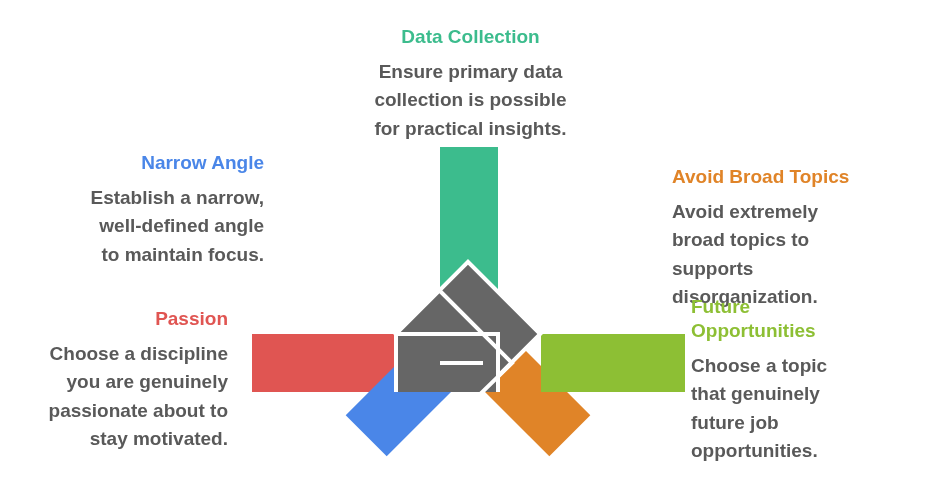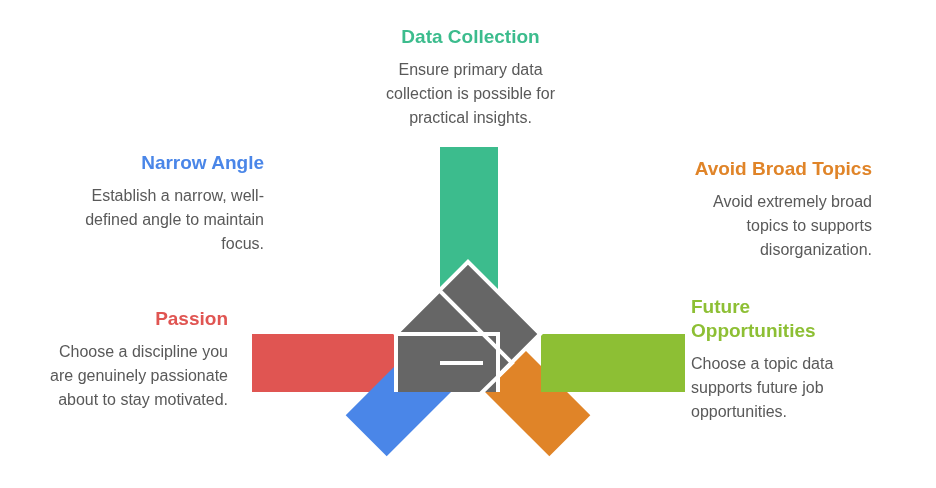--- a/index.html
+++ b/index.html
@@ -34,42 +34,43 @@
   .block {
     position: absolute;
   }
   .block .heading {
     font-size: 19px;
     font-weight: bold;
     line-height: 1.25;
     margin: 0 0 9px 0;
   }
   .block .body {
-    font-size: 16px;
+    font-size: 19px;
     line-height: 1.5;
     color: #595959;
     margin: 0;
+    font-weight: bold;
   }
 
   .align-right { text-align: right; }
   .align-left  { text-align: left; }
   .align-center{ text-align: center; }
 
   
   #block-data-collection {
     left: 368px; top: 25px; width: 205px;
   }
   #block-narrow-angle {
     left: 78px; top: 151px; width: 186px;
   }
   #block-passion {
     left: 38px; top: 307px; width: 190px;
   }
   #block-avoid-broad {
-    left: 672px; top: 157px; width: 200px; text-align: right;
+    left: 672px; top: 165px; width: 200px;
   }
   #block-future-opps {
     left: 691px; top: 295px; width: 160px;
   }
 </style>
 </head>
 <body>
 
 <div id="canvas">
 
@@ -125,16 +126,16 @@
     <p class="body">Choose a discipline you are genuinely passionate about to stay motivated.</p>
   </div>
 
   <div class="block align-left" id="block-avoid-broad">
     <p class="heading" style="color:#E08428;">Avoid Broad Topics</p>
     <p class="body">Avoid extremely broad topics to supports disorganization.</p>
   </div>
 
   <div class="block align-left" id="block-future-opps">
     <p class="heading" style="color:#8DBF34;">Future Opportunities</p>
-    <p class="body">Choose a topic data supports future job opportunities.</p>
+    <p class="body">Choose a topic that genuinely future job opportunities.</p>
   </div>
 
 </div>
 
 </body></html>

